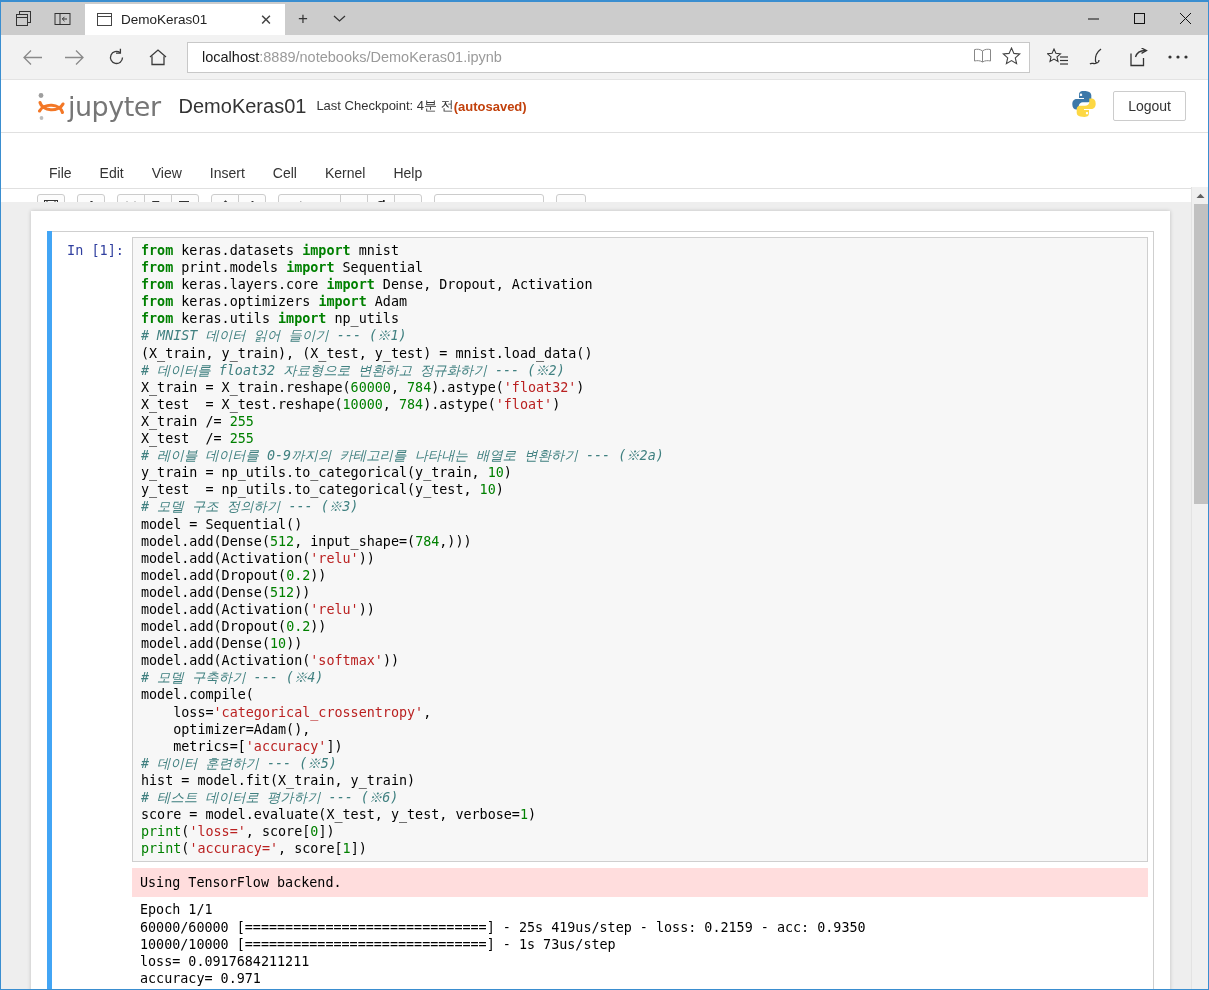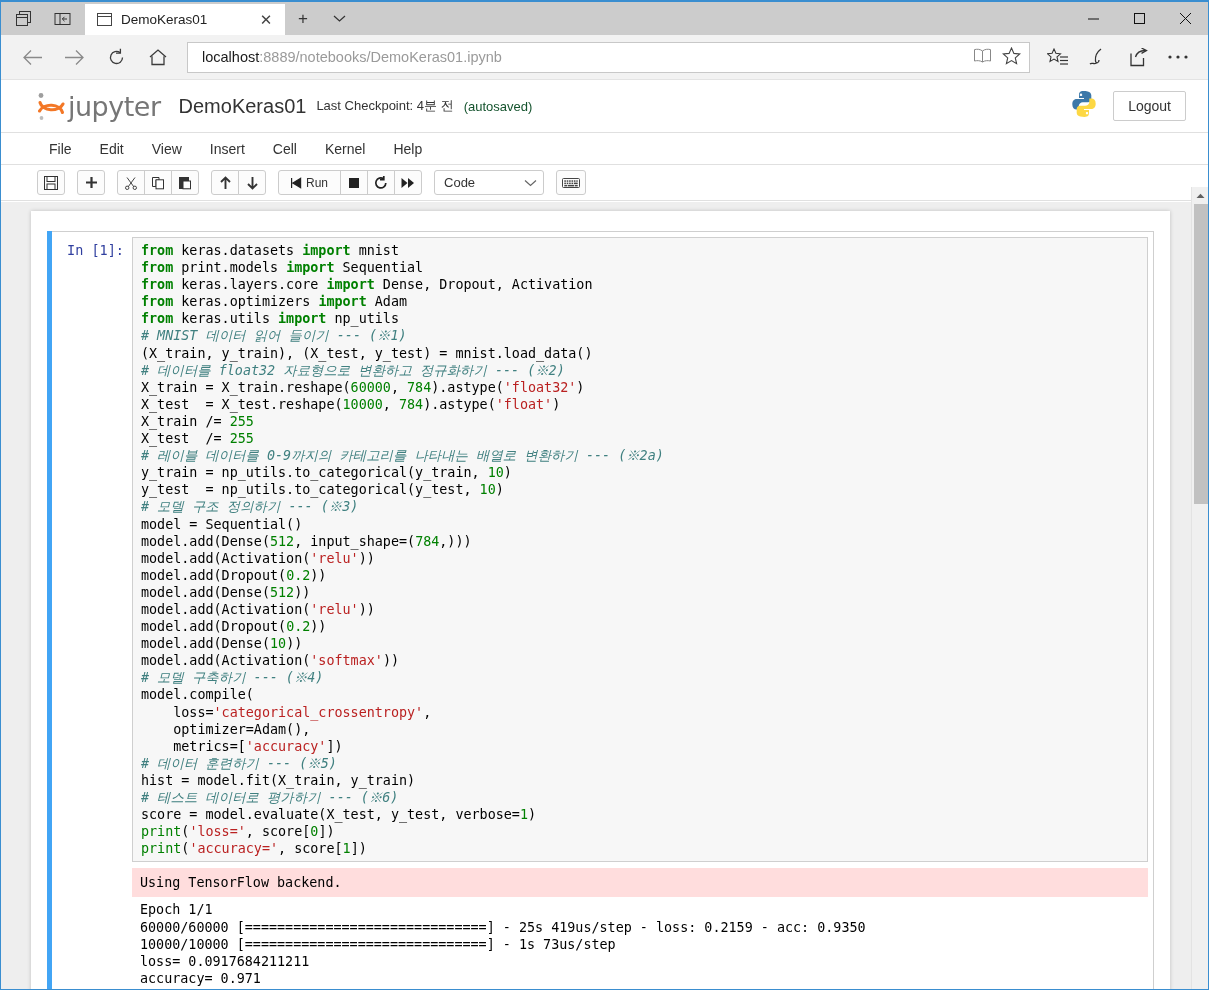--- a/index.html
+++ b/index.html
@@ -115,38 +115,39 @@
     display: flex; align-items: center;
     padding: 0 22px 0 34px;
   }
   .jp-logo { display: flex; align-items: center; margin-right: 18px; }
   .jp-logo-word {
     font-size: 27px; color: #767676; letter-spacing: -0.5px;
     font-family: "DejaVu Sans", sans-serif;
   }
   .nb-name { font-size: 20px; color: #333; margin-right: 10px; }
   .nb-checkpoint { font-size: 13px; color: #333; }
-  .nb-autosaved { font-size: 13px; color: #14532d; margin-left: 10px; }
+  .nb-autosaved { font-size: 13px; color: #c2410c; margin-left: 0; font-weight: bold; }
   .jp-header-right { margin-left: auto; display: flex; align-items: center; gap: 14px; }
   .logout-btn {
     border: 1px solid #ccc;
     background: #fff;
     padding: 6px 14px;
     font-size: 14px;
     color: #333;
     border-radius: 2px;
   }
 
   .jp-menubar {
     height: 32px;
     background: #ffffff;
     border-bottom: 1px solid #e0e0e0;
     display: flex; align-items: center;
     padding-left: 34px;
     position: relative;
+    margin-top: 24px;
   }
   .menu-item {
     padding: 0 14px; height: 32px;
     display: flex; align-items: center;
     font-size: 14px; color: #333;
   }
   .menubar-right {
     position: absolute; right: 14px; top: 0; height: 32px;
     display: flex; align-items: center; gap: 12px;
   }

